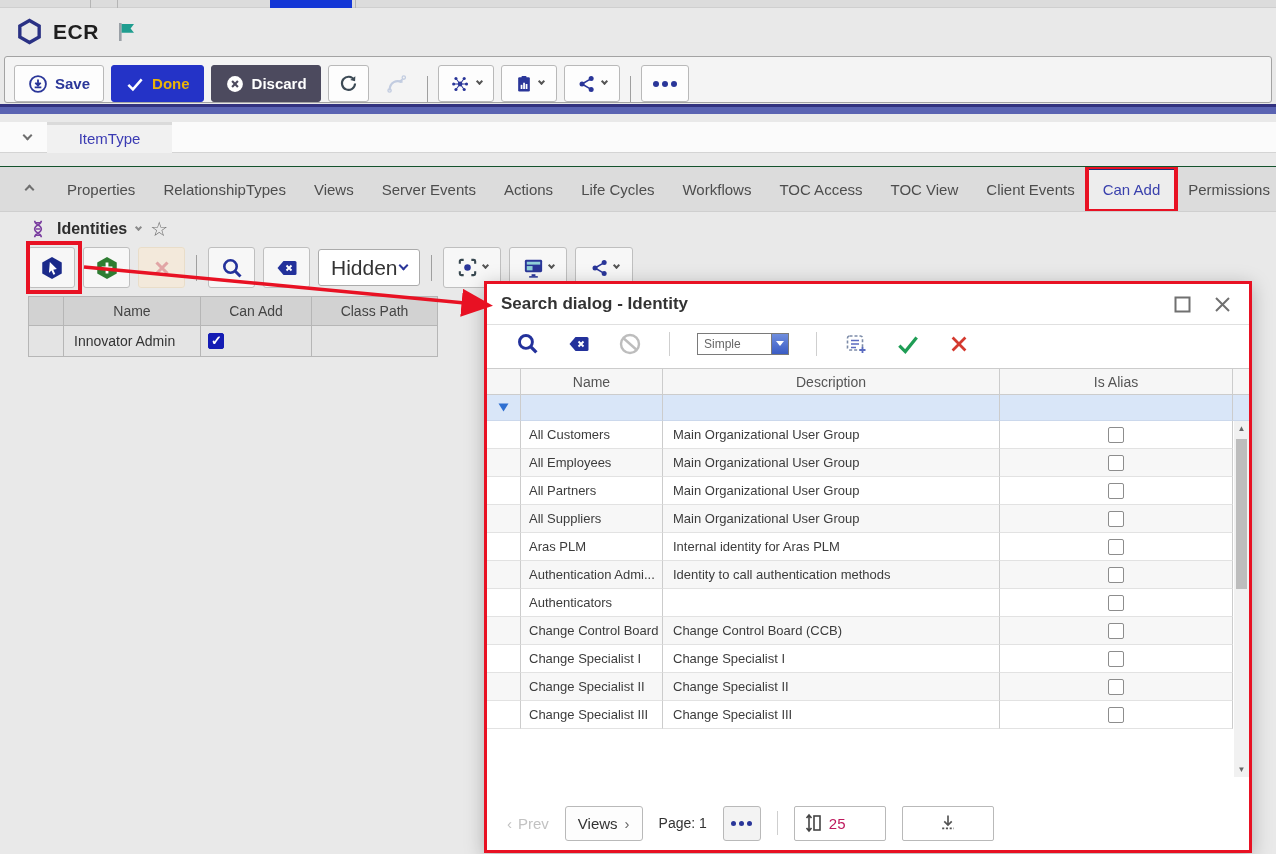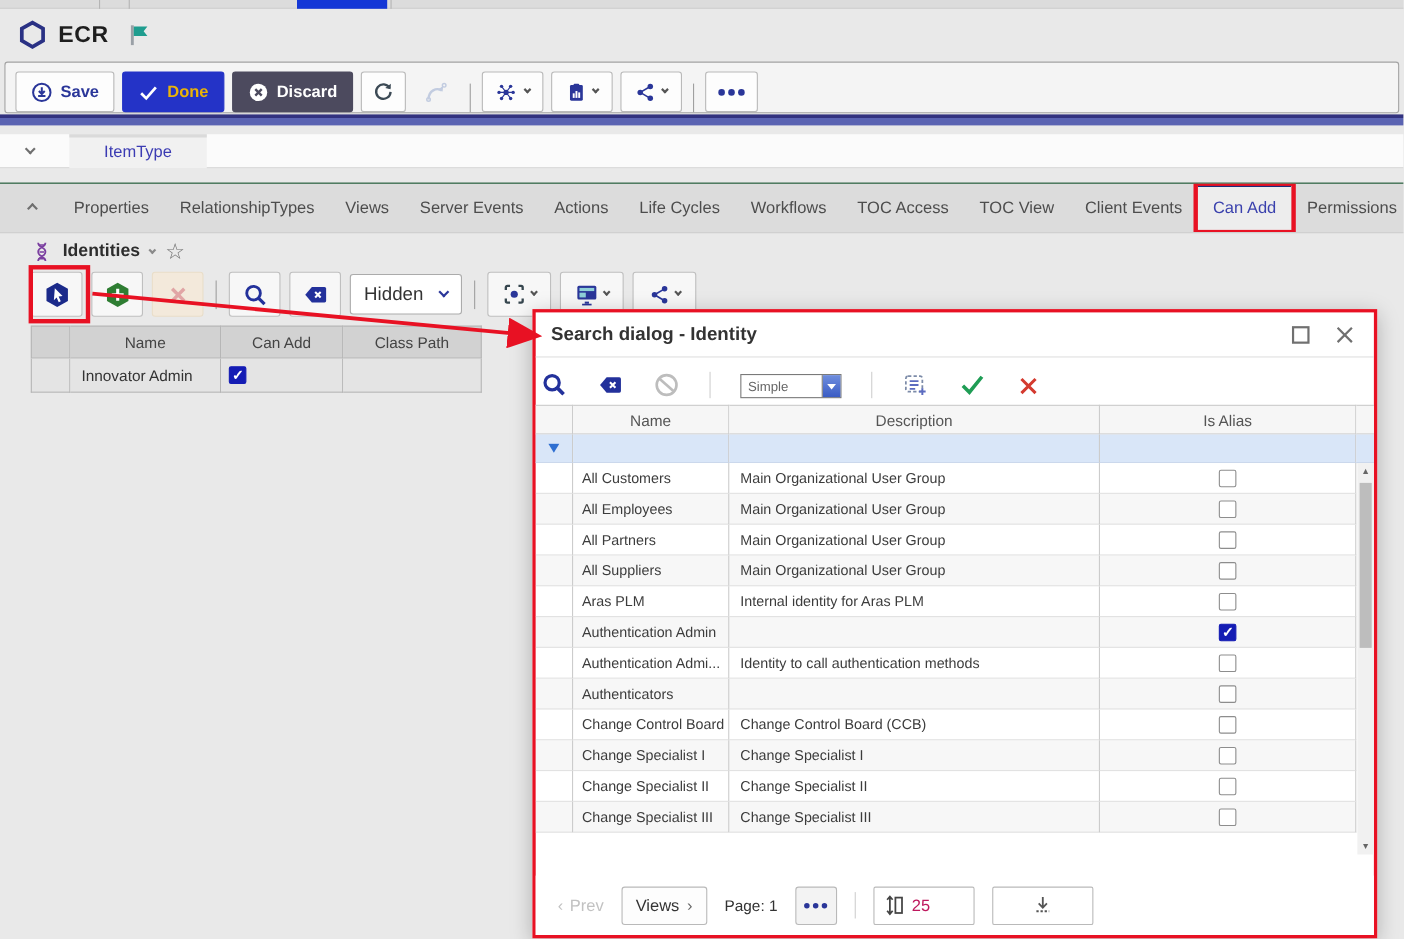--- a/index.html
+++ b/index.html
@@ -28,42 +28,42 @@
 
   .chev { width:7px; height:7px; border-right:2px solid #555; border-bottom:2px solid #555; transform:rotate(45deg); margin-top:-4px; flex:0 0 auto; }
   .chev.up { transform:rotate(-135deg); margin-top:4px; }
   .chev.navy { border-color:#2a3699; }
   .chev.sm { width:5px; height:5px; }
 
   
   .indigo-bar { position:absolute; left:0; top:104px; width:1276px; height:10px; background:linear-gradient(#32327f 0 34%, #5a63b2 34% 100%); }
 
   
-  .itemtype-strip { position:absolute; left:0; top:122px; width:1276px; height:31px; background:#fbfbfb; border-bottom:1px solid #d4d4d4; display:flex; align-items:center;gap:16px; }
+  .itemtype-strip { position:absolute; left:0; top:122px; width:1276px; height:31px; background:#fbfbfb; border-bottom:1px solid #d4d4d4; display:flex; align-items:center; }
   .itemtype-strip .collapse { margin-left:24px; }
   .itemtype-tab { margin-left:16px; height:31px; min-width:125px; background:#f1f1f1; border-top:3px solid #dadada; display:flex; align-items:center; justify-content:center; color:#3b3bb3; font-size:15px; padding:0 14px; cursor:pointer; }
 
   
   .tab-bar { position:absolute; left:0; top:166px; width:1276px; height:46px; background:#dcdcdc; border-top:1px solid #14532d; border-bottom:1px solid #cfcfcf; display:flex; align-items:stretch; overflow:hidden; }
   .tab-bar .collapse { align-self:center; margin:0 20px 0 26px; }
   .tabs { display:flex; align-items:stretch; }
   .tab { display:flex; align-items:center; padding:0 14px; font-size:15px; color:#4d4d4d; cursor:pointer; position:relative; white-space:nowrap; }
   .tab.active { background:#ededed; color:#3a41ad; box-shadow:inset 0 3px 0 #1c2e7b; }
   .tab-anno { position:absolute; left:-4px; right:-4px; top:-2px; bottom:-2px; border:4px solid #e81123; pointer-events:none; z-index:45; }
 
   
   .rel-header { position:absolute; left:28px; top:218px; display:flex; align-items:center; gap:9px; }
   .rel-title { font-size:16px; font-weight:bold; color:#2d2d2d; }
   .star { font-size:20px; color:#6f6f6f; line-height:1; cursor:pointer; }
 
   .rel-toolbar { position:absolute; left:28px; top:247px; display:flex; align-items:center; gap:8px; }
   .tbtn { width:47px; height:41px; background:#f7f7f7; border:1px solid #bfbfbf; border-radius:3px; display:inline-flex; align-items:center; justify-content:center; gap:4px; cursor:pointer; }
   .tbtn.wide { width:58px; }
   .tbtn.disabled { background:#f5ead9; border-color:#eadcc4; opacity:.85; }
-  .select-box { height:37px; width:102px; background:#fff; border:1px solid #ababab; border-radius:3px; display:inline-flex; align-items:center; justify-content:space-between; padding:0 12px; font-size:17px; color:#333; cursor:pointer; }
+  .select-box { height:37px; width:102px; background:#fff; border:1px solid #ababab; border-radius:3px; display:inline-flex; align-items:center; justify-content:space-between; padding:0 12px; font-size:21px; color:#333; cursor:pointer; }
 
   
   .rel-grid { position:absolute; left:28px; top:296px; width:410px; font-size:14px; }
   .rg-row { display:flex; }
   .rg-cell { border-right:1px solid #b6b6b6; border-bottom:1px solid #b6b6b6; display:flex; align-items:center; }
   .rg-cell:first-child { border-left:1px solid #b6b6b6; }
   .rg-head .rg-cell { height:30px; background:#d2d2d2; color:#444; justify-content:center; border-top:1px solid #b6b6b6; }
   .rg-body .rg-cell { height:31px; background:#e4e4e4; color:#333; }
   .col-h { width:36px; } .col-n { width:137px; } .col-a { width:111px; } .col-c { width:126px; }
   .rg-body .col-n { padding-left:10px; } .rg-body .col-a { padding-left:7px; }
@@ -75,21 +75,21 @@
 
   
   .anno-box { position:absolute; border:4px solid #e81123; z-index:50; pointer-events:none; }
   #arrow-svg { position:absolute; left:0; top:0; width:1276px; height:854px; z-index:55; pointer-events:none; }
 
   
   .dialog { position:absolute; left:484px; top:281px; width:768px; height:572px; background:#fff; border:3px solid #e81123; z-index:40; box-shadow:0 4px 18px rgba(0,0,0,.25); }
   .dlg-titlebar { height:41px; display:flex; align-items:center; padding:0 14px; border-bottom:1px solid #e0e0e0; }
   .dlg-title { font-size:17px; font-weight:bold; color:#333; flex:1; }
   .dlg-winbtn { width:26px; height:26px; display:flex; align-items:center; justify-content:center; cursor:pointer; margin-left:14px; }
-  .dlg-toolbar { height:37px; display:flex; align-items:flex-end; gap:27px; padding:0 4px; }
+  .dlg-toolbar { height:37px; display:flex; align-items:center; gap:27px; padding:0 28px; }
   .dt-sep { width:1px; height:24px; background:#cfcfcf; }
   .mode-select { width:92px; height:22px; border:1px solid #7a7a7a; display:flex; align-items:center; background:#fff; cursor:pointer; }
   .mode-select .txt { flex:1; font-size:12px; color:#666; padding-left:6px; }
   .mode-select .arrow { width:17px; height:100%; background:linear-gradient(#6f8ede,#3a5cc4); border-left:1px solid #7a7a7a; display:flex; align-items:center; justify-content:center; }
   .mode-select .arrow::after { content:""; border-left:4px solid transparent; border-right:4px solid transparent; border-top:5px solid #fff; }
 
   
   .dgrid { position:absolute; left:0; top:84px; width:762px; font-size:13px; }
   .dg-row { display:flex; }
   .dg-cell { border-right:1px solid #ccc; display:flex; align-items:center; }
@@ -507,33 +507,20 @@
         <path d="M6.6 4 H19 l-3.4 4.4 L19 12.8 H6.6 Z" fill="#1f9d8f"></path>
       </svg>
     </div>
     <div class="dcell name">Aras PLM</div>
     <div class="dcell desc">Internal identity for Aras PLM</div>
     <div class="dcell alias">
       <span class="cb"></span>
     </div>
   </div>
 
-  <div class="drow">
-    <div class="dcell handle">
-      <svg class="flag-ic" width="16" height="16" viewBox="0 0 24 24">
-        <rect x="4" y="3" width="2.6" height="18" fill="#9aa0a6"></rect>
-        <path d="M6.6 4 H19 l-3.4 4.4 L19 12.8 H6.6 Z" fill="#1f9d8f"></path>
-      </svg>
-    </div>
-    <div class="dcell name">Authentication Admin</div>
-    <div class="dcell desc"></div>
-    <div class="dcell alias">
-      <span class="cb checked"></span>
-    </div>
-  </div>
 
   <div class="drow">
     <div class="dcell handle">
       <svg class="flag-ic" width="16" height="16" viewBox="0 0 24 24">
         <rect x="4" y="3" width="2.6" height="18" fill="#9aa0a6"></rect>
         <path d="M6.6 4 H19 l-3.4 4.4 L19 12.8 H6.6 Z" fill="#1f9d8f"></path>
       </svg>
     </div>
     <div class="dcell name">Authentication Admi...</div>
     <div class="dcell desc">Identity to call authentication methods</div>

